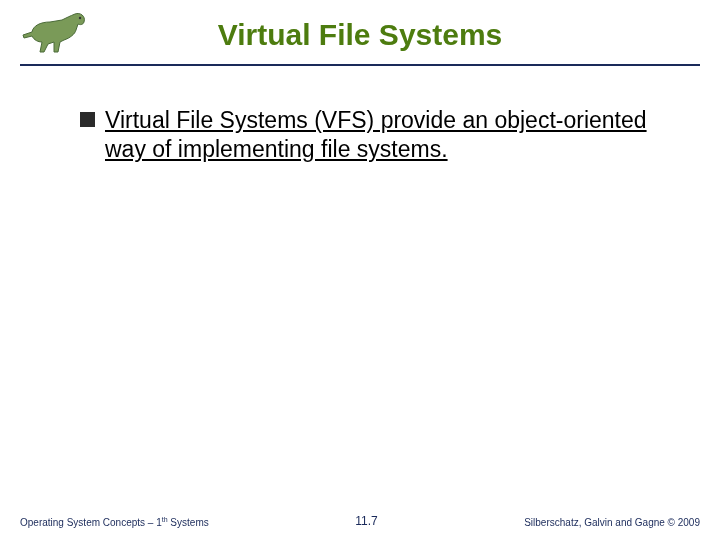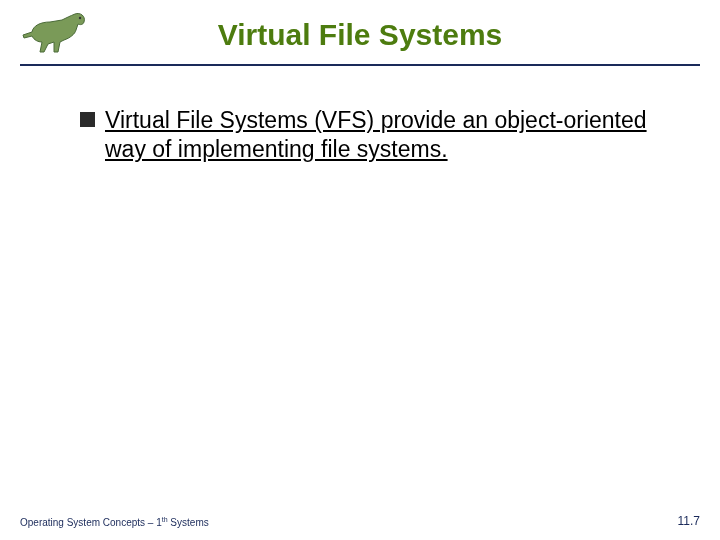--- a/index.html
+++ b/index.html
@@ -118,15 +118,16 @@
       <div class="bullet-mark"></div>
       <div class="bullet-text">Virtual File Systems (VFS) provide an object-oriented way of implementing file systems.</div>
     </div>
   </div>
 
   <div class="footer">
     <div class="footer-left">
       <span>Operating System Concepts – 1</span><span class="sup">th</span><span> Systems</span>
     </div>
     <div class="footer-center">11.7</div>
+    <div class="footer-right">Silberschatz, Galvin and Gagne © 2009</div>
   </div>
 
 </div>
 
 </body></html>

